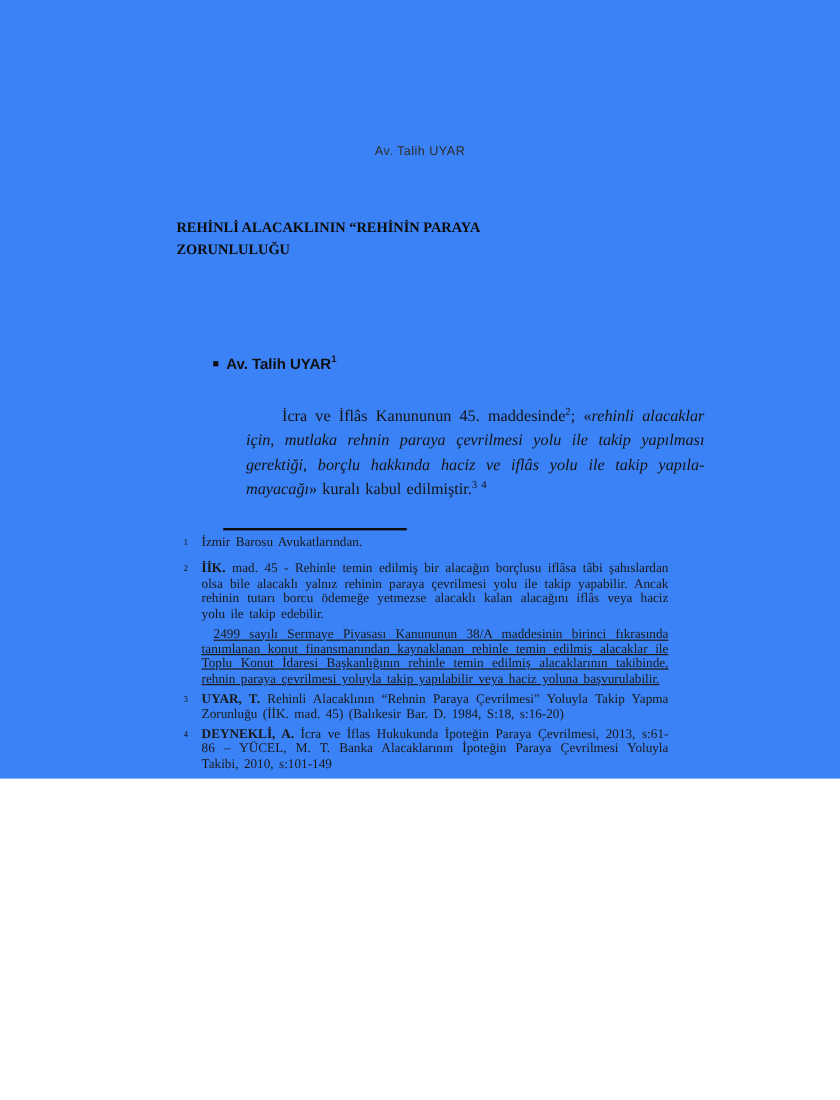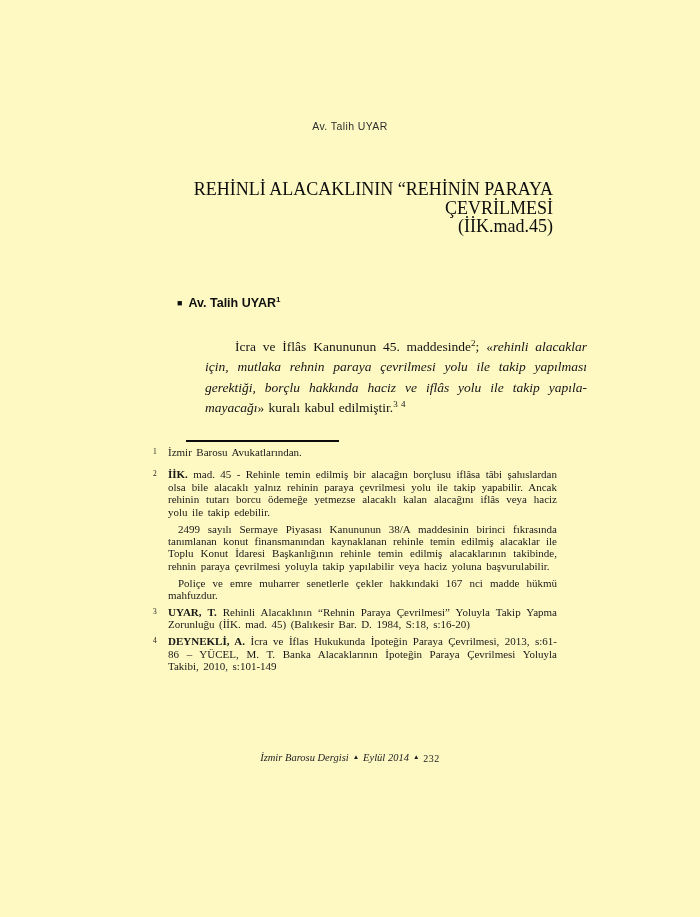--- a/index.html
+++ b/index.html
@@ -1,41 +1,41 @@
 <!DOCTYPE html>
 <html><head>
 <meta charset="utf-8">
 <style>
   html, body { margin:0; padding:0; background:#ffffff; }
   .page {
     position: relative;
     width: 700px;
-    height: 917px;
-    background: #fef9c3;
+    height: 649px;
+    background: #3b82f6;
     color: #161616;
     font-family: "Liberation Serif", "DejaVu Serif", serif;
     overflow: hidden;
   }
   .running-header {
     position: absolute;
     top: 120px; left: 0; width: 700px;
     text-align: center;
     font-family: "Liberation Sans", "DejaVu Sans", sans-serif;
     font-size: 10.5px;
     letter-spacing: 0.4px;
     color: #2d2d2d;
   }
   .title {
     position: absolute;
     top: 180px; left: 147px; width: 406px;
     margin: 0;
-    text-align: right;
-    font-size: 18px;
+    text-align: left;
+    font-size: 12px;
     line-height: 18.5px;
-    font-weight: normal;
+    font-weight: bold;
     color: #0d0d0d;
   }
   .title .tline { display: block; }
   .byline {
     position: absolute;
     top: 295px; left: 177px;
     font-family: "Liberation Sans", "DejaVu Sans", sans-serif;
     font-weight: bold;
     font-size: 12.5px;
     color: #101010;
@@ -68,21 +68,21 @@
     font-size: 11px;
     line-height: 12.4px;
     text-align: justify;
     word-spacing: 1.8px;
     color: #191919;
   }
   .fn { position: relative; padding-left: 19px; }
   .fn-num { position: absolute; left: 4px; top: 0px; font-size: 7.5px; }
   .footnotes p { margin: 0 0 4.5px 0; }
   .footnotes p.mb-lg { margin-bottom: 10px; }
-  .footnotes p.cont { text-indent: 10px; }
+  .footnotes p.cont { text-indent: 10px; text-decoration: underline; }
   .page-footer {
     position: absolute;
     top: 752px; left: 0; width: 700px;
     text-align: center;
     font-size: 10.5px;
     color: #222222;
     white-space: nowrap;
   }
   .page-footer .ital { font-style: italic; }
   .page-footer .sep { font-size: 6.5px; vertical-align: 2px; margin: 0 4px; font-style: normal; }
@@ -90,22 +90,21 @@
 </style>
 </head>
 <body>
 
 <div class="page">
 
   <div class="running-header">Av. Talih UYAR</div>
 
   <h1 class="title">
     <span class="tline">REHİNLİ ALACAKLININ “REHİNİN PARAYA</span>
-    <span class="tline">ÇEVRİLMESİ</span>
-    <span class="tline">(İİK.mad.45)</span>
+    <span class="tline">ZORUNLULUĞU</span>
   </h1>
 
   <div class="byline">
     <span class="bullet">■</span><span>Av. Talih UYAR</span><sup>1</sup>
   </div>
 
   <div class="article-body">
     <p class="p1"><span>İcra ve İflâs Kanununun 45. maddesinde</span><sup class="ref">2</sup><span>; «</span><i>rehinli alacaklar için, mutlaka rehnin paraya çevrilmesi yolu ile takip yapılması gerektiği, borçlu hakkında haciz ve iflâs yolu ile takip yapıla-mayacağı</i><span>» kuralı kabul edilmiştir.</span><sup class="ref">3 4</sup></p>
   </div>
 
@@ -113,21 +112,20 @@
 
   <div class="footnotes">
     <div class="fn">
       <sup class="fn-num">1</sup>
       <p class="mb-lg">İzmir Barosu Avukatlarından.</p>
     </div>
     <div class="fn">
       <sup class="fn-num">2</sup>
       <p><b>İİK.</b><span> mad. 45 - Rehinle temin edilmiş bir alacağın borçlusu iflâsa tâbi şahıslardan olsa bile alacaklı yalnız rehinin paraya çevrilmesi yolu ile takip yapabilir. Ancak rehinin tutarı borcu ödemeğe yetmezse alacaklı kalan alacağını iflâs veya haciz yolu ile takip edebilir.</span></p>
       <p class="cont">2499 sayılı Sermaye Piyasası Kanununun 38/A maddesinin birinci fıkrasında tanımlanan konut finansmanından kaynaklanan rehinle temin edilmiş alacaklar ile Toplu Konut İdaresi Başkanlığının rehinle temin edilmiş alacaklarının takibinde, rehnin paraya çevrilmesi yoluyla takip yapılabilir veya haciz yoluna başvurulabilir.</p>
-      <p class="cont">Poliçe ve emre muharrer senetlerle çekler hakkındaki 167 nci madde hükmü mahfuzdur.</p>
     </div>
     <div class="fn">
       <sup class="fn-num">3</sup>
       <p><b>UYAR, T.</b><span> Rehinli Alacaklının “Rehnin Paraya Çevrilmesi” Yoluyla Takip Yapma Zorunluğu (İİK. mad. 45) (Balıkesir Bar. D. 1984, S:18, s:16-20)</span></p>
     </div>
     <div class="fn">
       <sup class="fn-num">4</sup>
       <p><b>DEYNEKLİ, A.</b><span> İcra ve İflas Hukukunda İpoteğin Paraya Çevrilmesi, 2013, s:61-86 – YÜCEL, M. T. Banka Alacaklarının İpoteğin Paraya Çevrilmesi Yoluyla Takibi, 2010, s:101-149</span></p>
     </div>
   </div>

